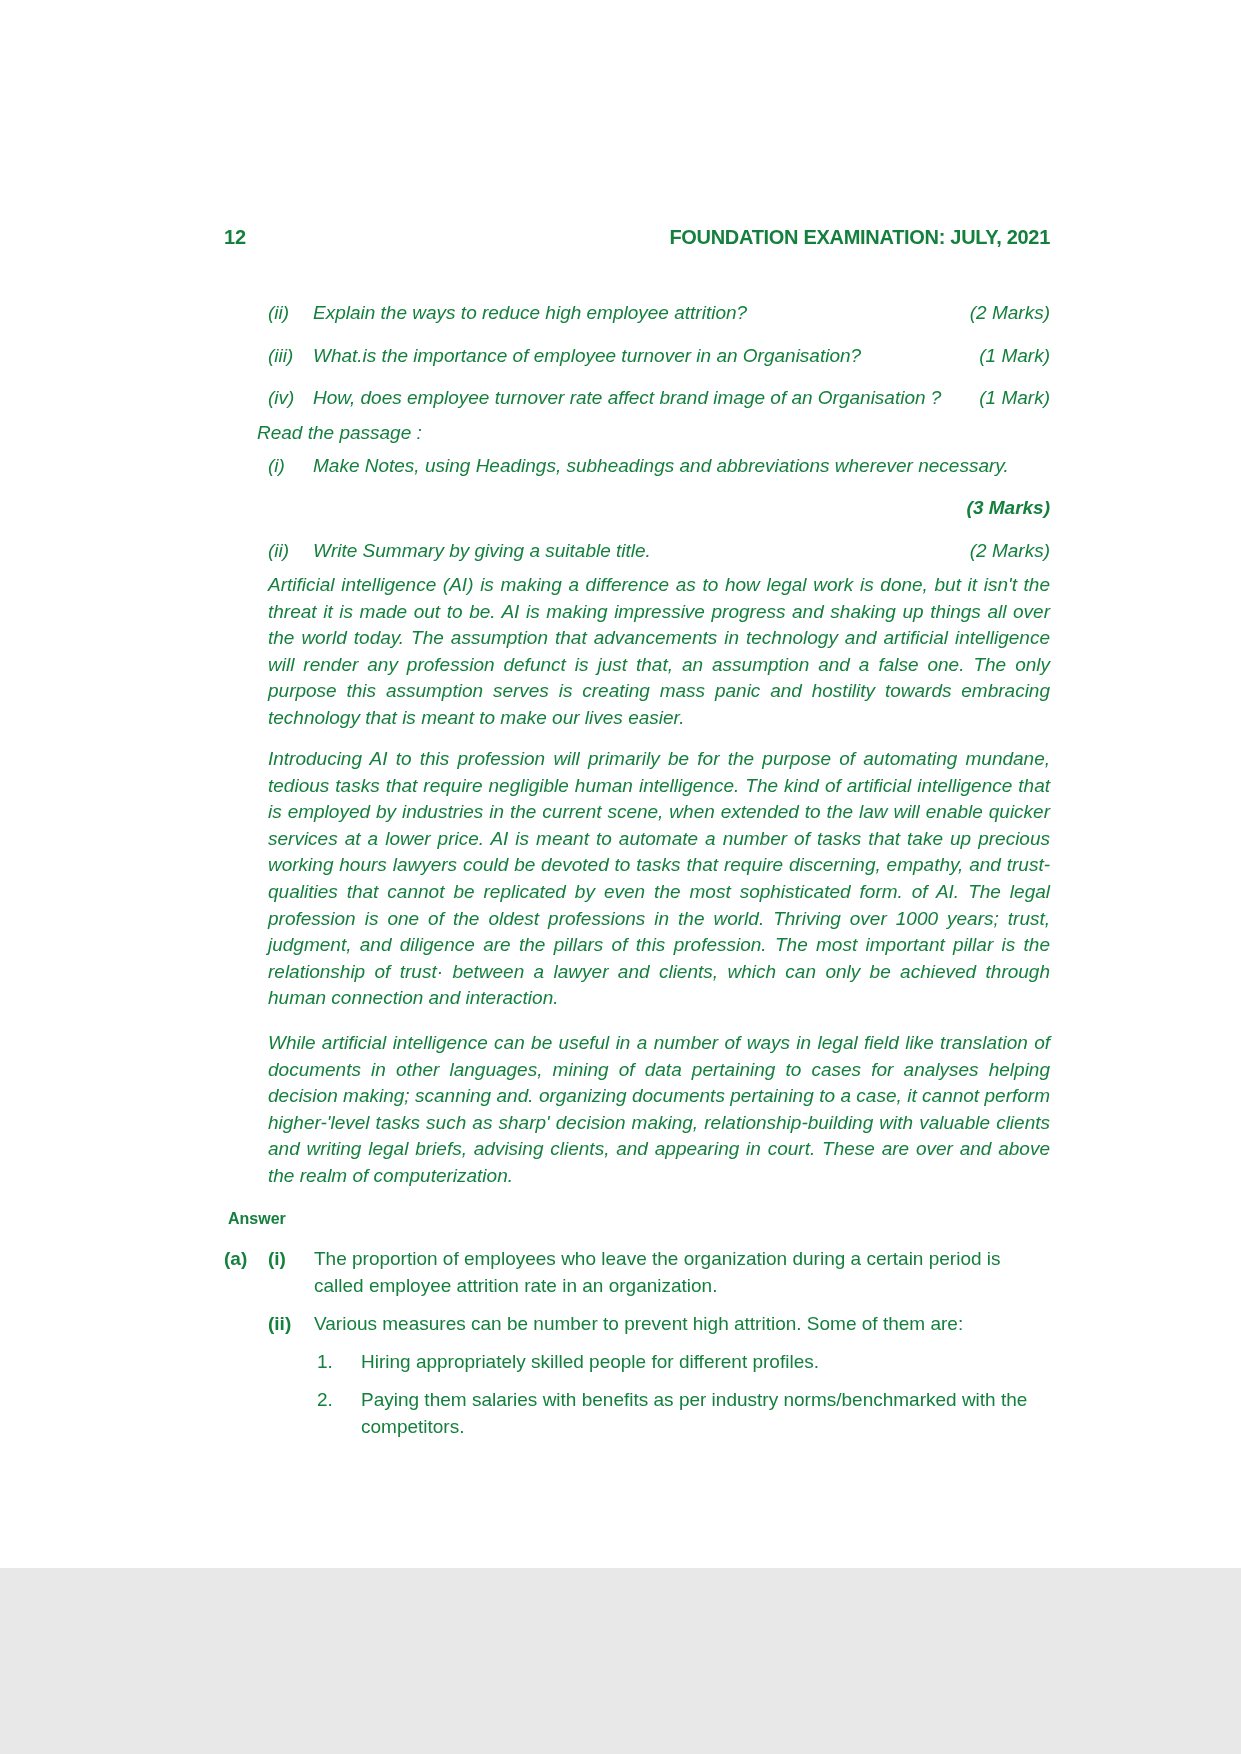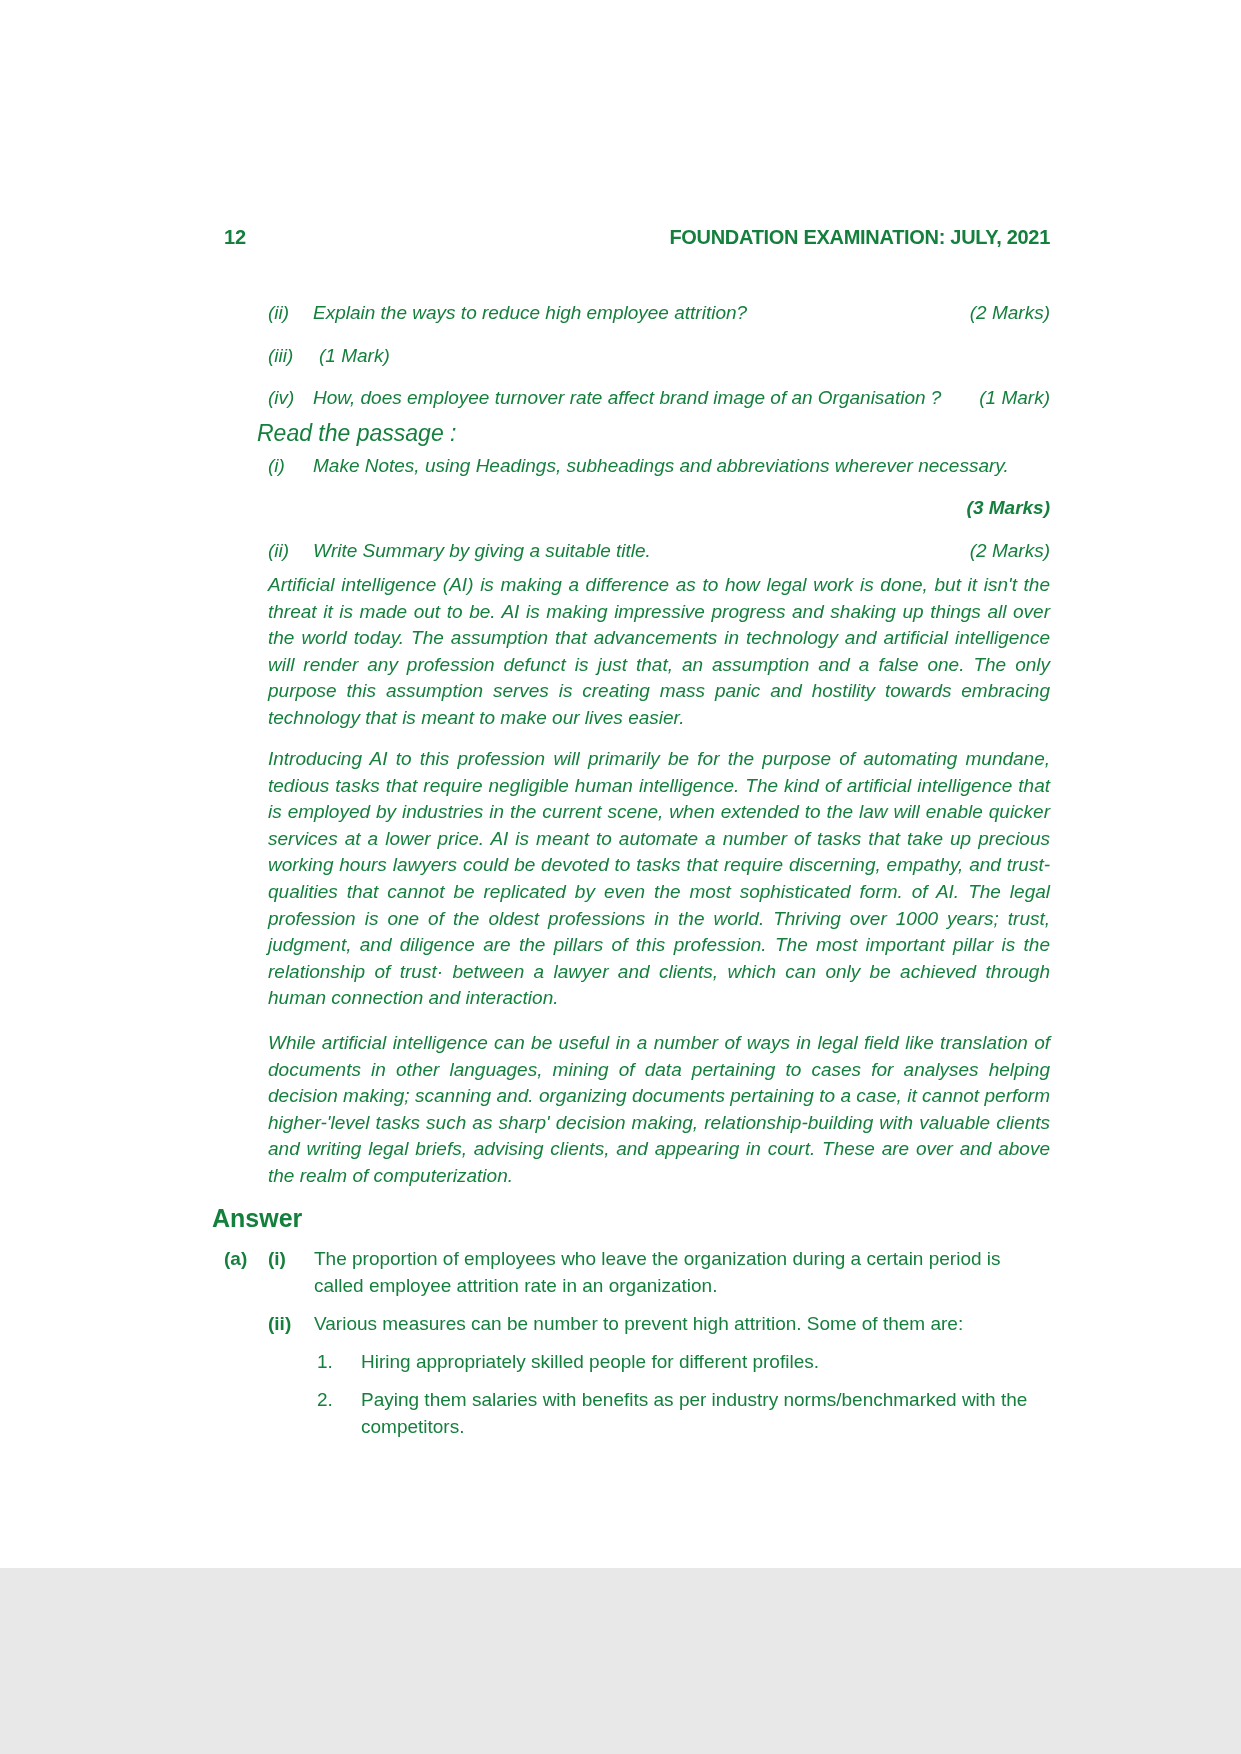--- a/index.html
+++ b/index.html
@@ -29,36 +29,36 @@
   .qrow {
     left: 268px; width: 782px;
     display: flex; align-items: flex-start;
     font-size: 19px; line-height: 26.5px; font-style: italic;
   }
   .qrow .qlabel { flex: none; width: 45px; }
   .qrow .qtext  { flex: 1; }
   .qrow .qmarks { flex: none; margin-left: 6px; font-weight: normal; white-space: nowrap; }
 
   .read-line {
-    left: 257px; font-size: 23px; line-height: 26.5px; font-style: italic;
+    left: 257px; font-size: 19px; line-height: 26.5px; font-style: italic;
   }
   .marks-line {
     left: 268px; width: 782px; text-align: right;
     font-size: 19px; line-height: 26.5px;
     font-style: italic; font-weight: bold;
   }
 
   .passage {
     left: 268px; width: 782px;
     font-size: 19px; line-height: 26.6px;
     font-style: italic; text-align: justify;
   }
 
   .answer-heading {
-    left: 212px; font-size: 25px; font-weight: bold; line-height: 27px;
+    left: 228px; font-size: 16px; font-weight: bold; line-height: 27px;
   }
   .ans-row {
     left: 224px; width: 826px;
     display: flex; align-items: flex-start;
     font-size: 19px; line-height: 27px;
   }
   .ans-row .lab-a { flex: none; width: 44px; font-weight: bold; }
   .ans-row .lab-i { flex: none; width: 46px; font-weight: bold; }
   .ans-row .atext { flex: 1; }
 
@@ -93,20 +93,21 @@
   <div class="abs header-title">FOUNDATION EXAMINATION: JULY, 2021</div>
 
   <div class="abs qrow" style="top:300px">
     <span class="qlabel">(ii)</span>
     <span class="qtext">Explain the ways to reduce high employee attrition?</span>
     <span class="qmarks">(2 Marks)</span>
   </div>
 
   <div class="abs qrow" style="top:343px">
     <span class="qlabel">(iii)</span>
+    <span class="qtext">What.is the importance of employee turnover in an Organisation?</span>
     <span class="qmarks">(1 Mark)</span>
   </div>
 
   <div class="abs qrow" style="top:385px">
     <span class="qlabel">(iv)</span>
     <span class="qtext">How, does employee turnover rate affect brand image of an Organisation ?</span>
     <span class="qmarks">(1 Mark)</span>
   </div>
 
   <div class="abs read-line" style="top:420px">Read the passage :</div>

